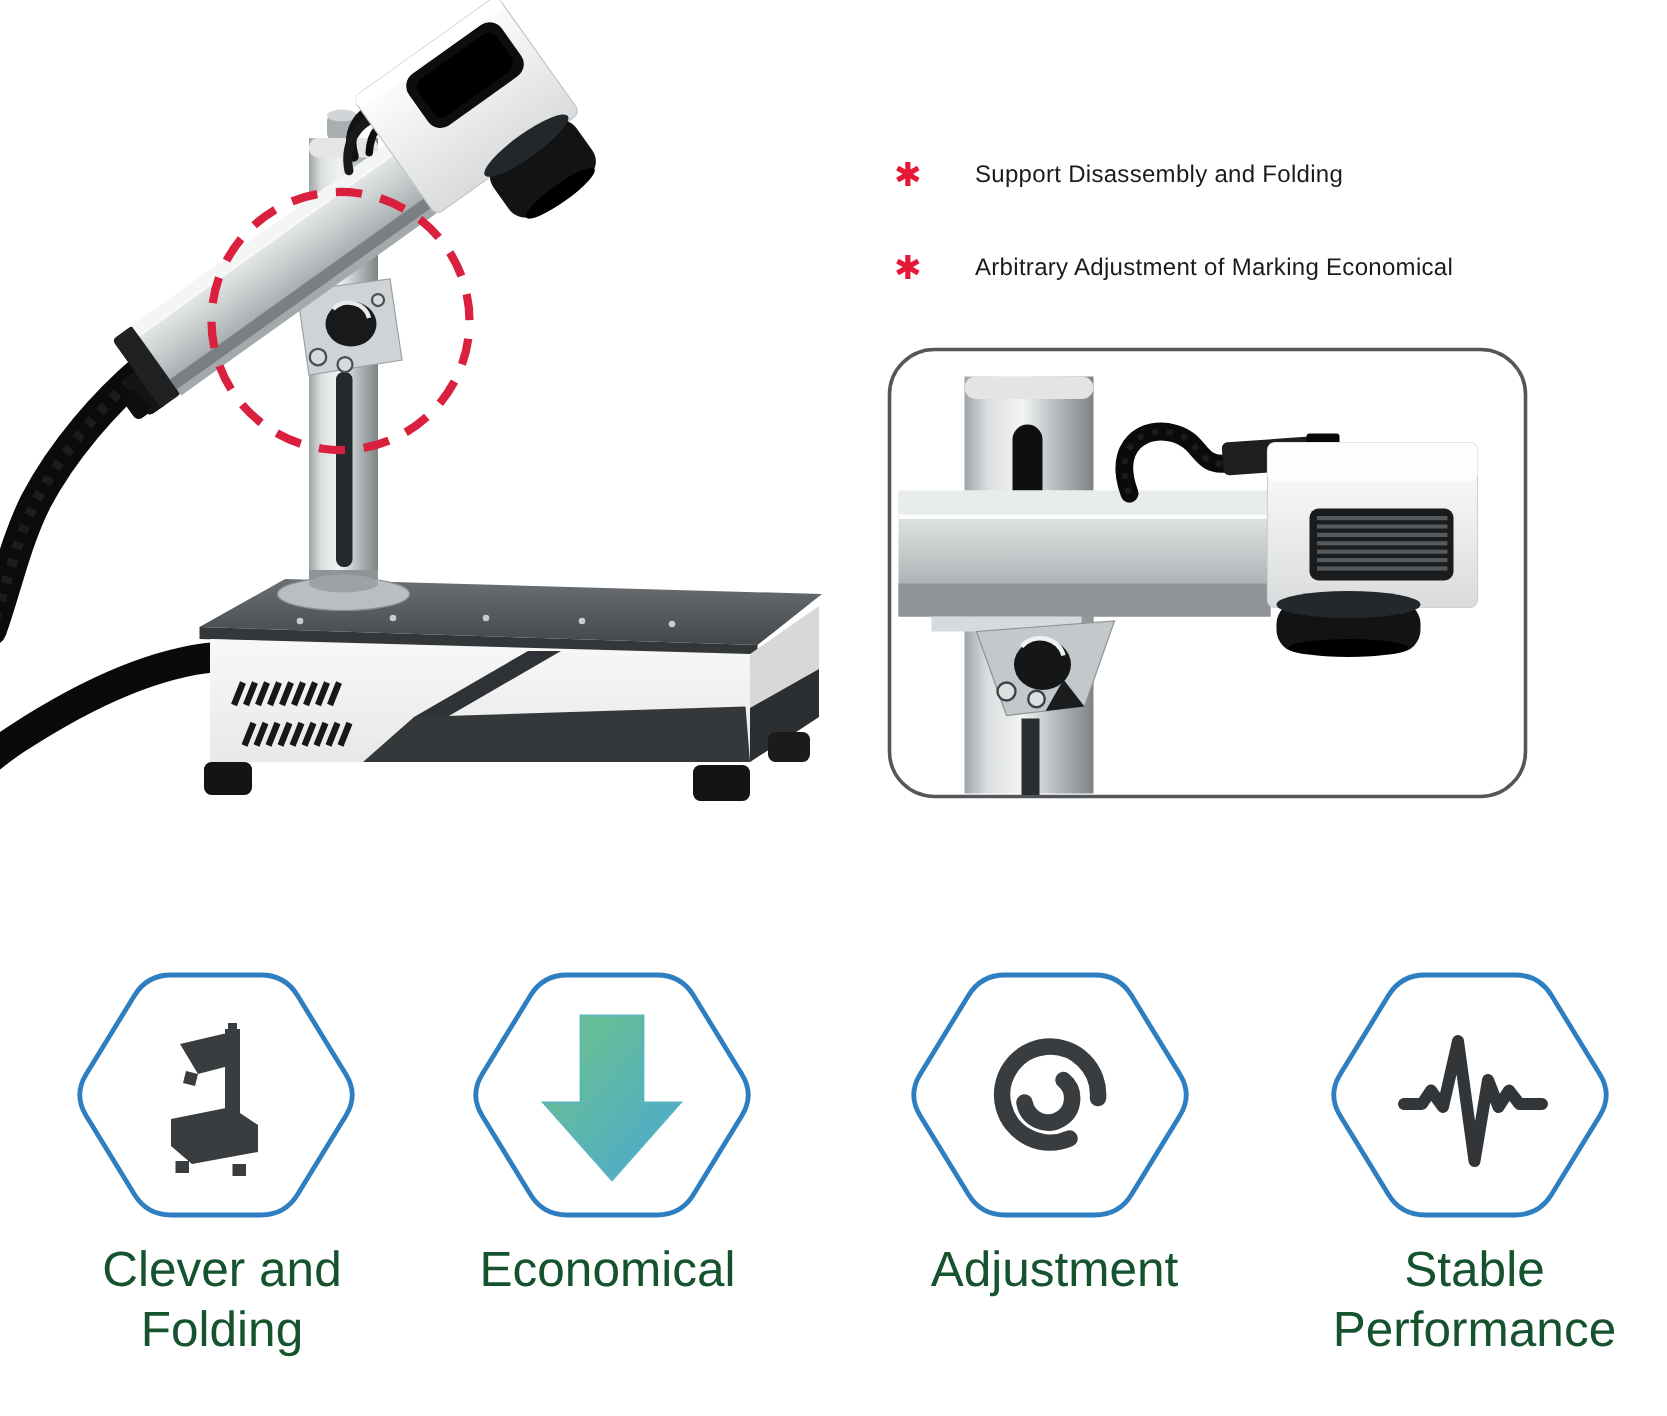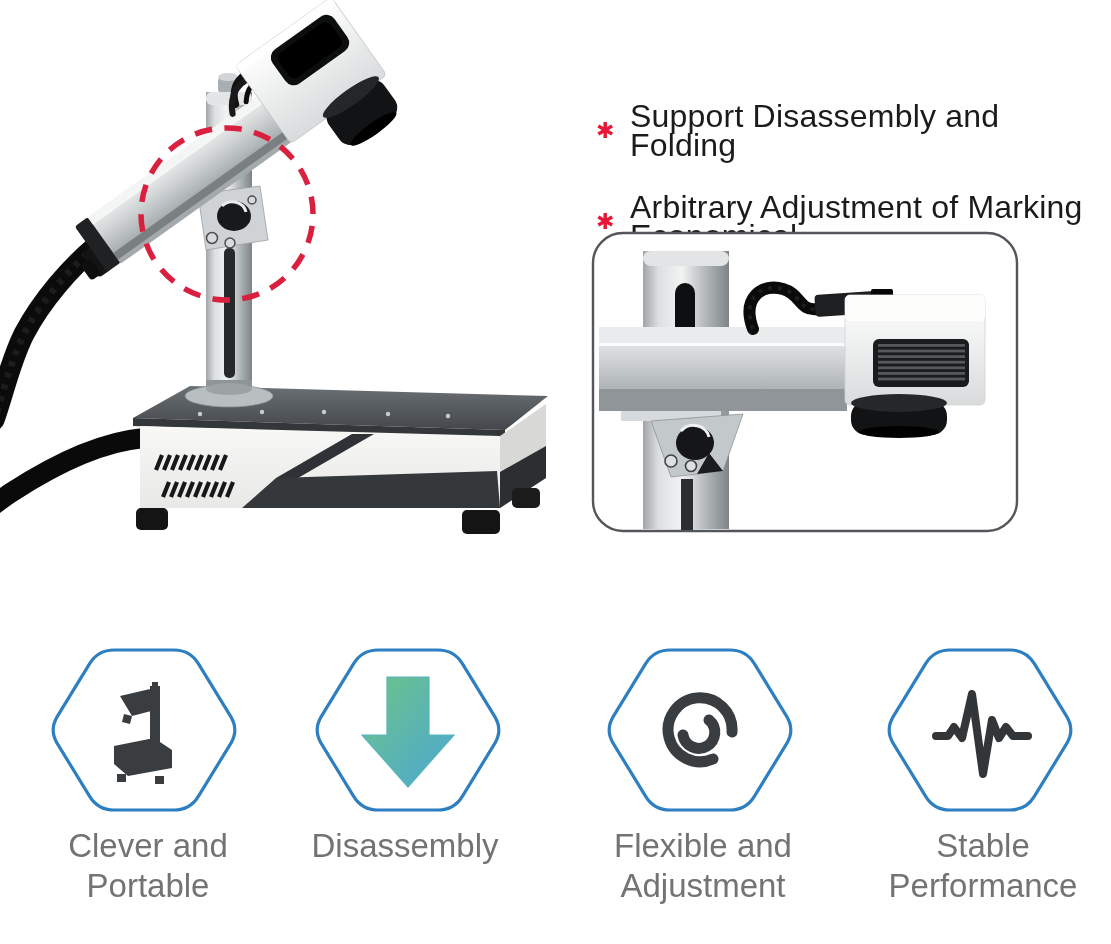--- a/index.html
+++ b/index.html
@@ -3,23 +3,23 @@
 <meta charset="utf-8">
 <style>
   html,body{margin:0;padding:0;background:#ffffff;}
   .canvas{position:relative;width:1111px;height:944px;background:#ffffff;overflow:hidden;
           font-family:"Liberation Sans",sans-serif;}
   .abs{position:absolute;}
   
   .bullets{left:596px;top:102px;}
   .bullet{display:flex;align-items:center;margin-bottom:33px;}
   .bullet .star{color:#e51937;font-size:22px;width:34px;flex:0 0 34px;line-height:28px;}
-  .bullet .btxt{color:#1b1b1b;font-size:32px;line-height:29px;letter-spacing:0.2px;}
+  .bullet .btxt{color:#1b1b1b;font-size:16px;line-height:29px;letter-spacing:0.2px;margin-left:20px;}
   
-  .tile-label{top:826px;width:260px;text-align:center;color:#737373;
+  .tile-label{top:826px;width:260px;text-align:center;color:#14532d;
               font-size:33px;line-height:40px;}
   .tile-label span{display:block;}
   svg{display:block;}
 </style>
 </head>
 <body>
 
 <div class="canvas">
 
   <svg width="0" height="0" style="position:absolute" aria-hidden="true">
@@ -227,27 +227,26 @@
     </g>
   </svg>
 
   <svg class="abs" style="left:881px;top:642px" width="198" height="176" viewBox="0 0 198 176">
     <use href="#hexShape" fill="#ffffff" stroke="#2d7fc1" stroke-width="3.2"></use>
     <path transform="translate(99,88)" d="M-44,6 L-32,6 L-26,-3 L-18,8 L-8,-36 L3,44 L12,-10 L19,8 L26,-3 L33,6 L48,6" fill="none" stroke="#333639" stroke-width="8" stroke-linecap="round" stroke-linejoin="round"></path>
   </svg>
 
   <div class="abs tile-label" style="left:18px">
     <span>Clever and</span>
-    <span>Portable</span>
+    <span>Folding</span>
   </div>
   <div class="abs tile-label" style="left:275px">
-    <span>Disassembly</span>
+    <span>Economical</span>
   </div>
   <div class="abs tile-label" style="left:573px">
-    <span>Flexible and</span>
     <span>Adjustment</span>
   </div>
   <div class="abs tile-label" style="left:853px">
     <span>Stable</span>
     <span>Performance</span>
   </div>
 
 </div>
 
 </body></html>

